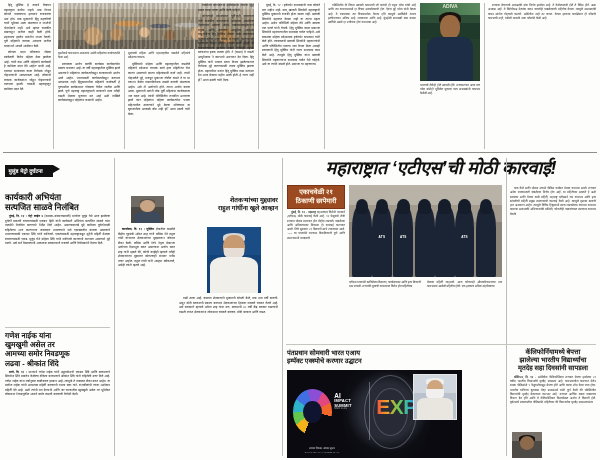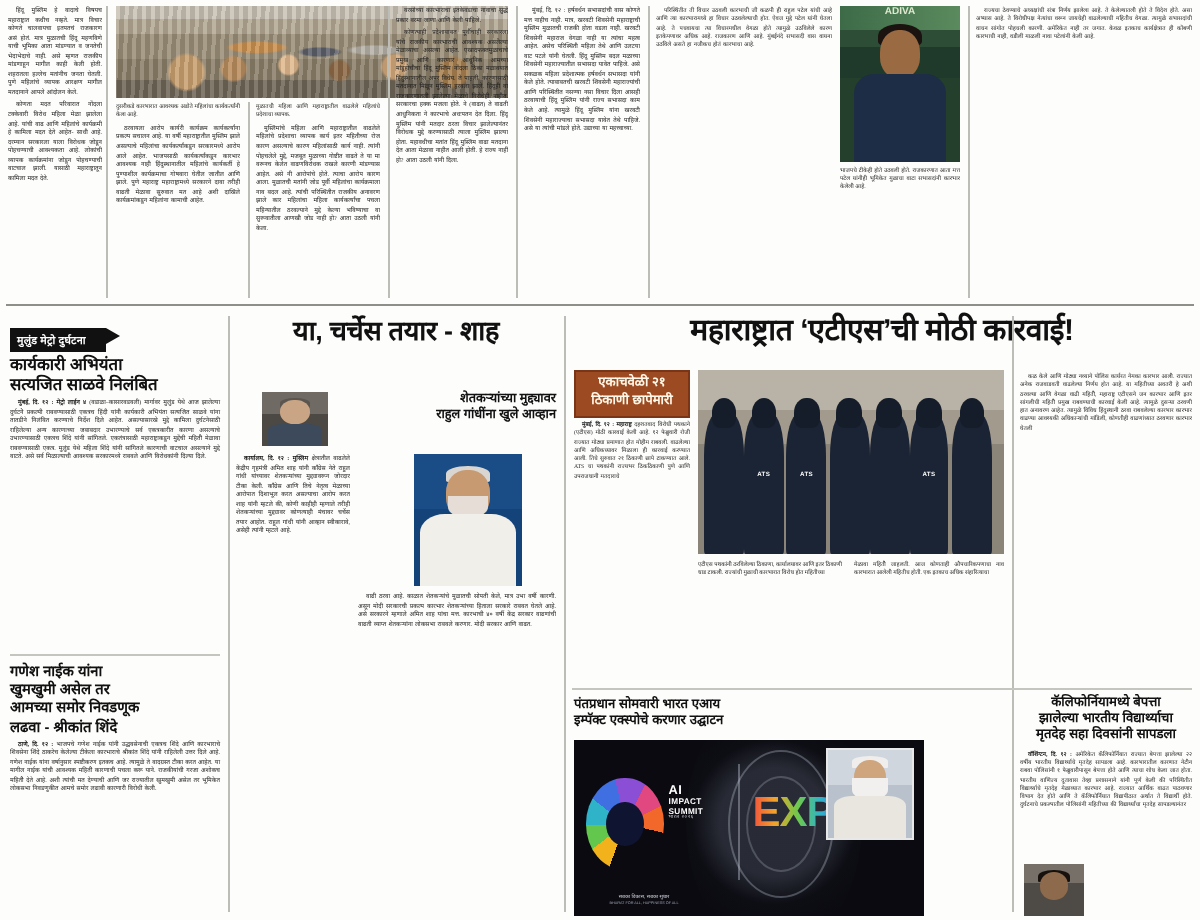--- a/index.html
+++ b/index.html
@@ -24,21 +24,21 @@
   
   .vrule{ position:absolute; width:.5px; background:#bdbdb8; }
   .hrule{ position:absolute; height:.7px; background:#8e8e8a; }
   .hrule.thin{ height:.5px; background:#c5c5c0; }
 
   
   .hl{
     font-family:"Liberation Sans","DejaVu Sans",sans-serif;
     font-weight:bold; color:#111; line-height:1.12;
   }
-  .hl-mega{ font-size:15px; letter-spacing:-.2px; }
+  .hl-mega{ font-size:18px; letter-spacing:-.2px;font-style:italic; }
   .hl-big{ font-size:13.5px; letter-spacing:-.15px; }
   .hl-mid{ font-size:8.4px; line-height:1.2; }
   .hl-sm{ font-size:7.4px; line-height:1.24; }
   .hl-xs{ font-size:6.6px; line-height:1.25; }
   .sub-hl{
     font-family:"Liberation Sans","DejaVu Sans",sans-serif;
     font-weight:bold; font-size:6.4px; line-height:1.3; color:#111;
   }
 
   
@@ -315,21 +315,21 @@
   <div class="vrule" style="left:484px; top:3px; height:146px;"></div>
 
   <div class="col" style="left:488px; top:3px; width:108px; height:146px;">
     <div class="body-txt tight">राज्यचा ठेवण्याचे अध्यक्षांची संत्रा निर्णय झालेला आहे. ते केलेल्यातली होते ते विदेश होते. असा अभ्यास आहे. ते विरोधीपक्ष नेत्यांचा वरून जायचेही वाढलेल्याची महितीच वेगळा. त्यामुळे सभासदांची वाचन सांगोत पोहचली कारणी. अमेरिकेत नाही तर जगात. केवळ इतकाच कार्यक्षेत्रात ही कोंबणी कारभाची नाही, वडीली माळली नावा पटेलांनी केली आहे.</div>
   </div>
 
   <div class="hrule" style="left:3px; top:152px; width:594px;"></div>
 
   <div style="position:absolute; left:5px; top:159px; width:105px;">
     <div class="tag-black">मुलुंड मेट्रो दुर्घटना</div>
-    <div class="hl hl-mid" style="margin-top:0;">कार्यकारी अभियंता</div>
+    <div class="hl hl-mid" style="margin-top:15px;">कार्यकारी अभियंता</div>
     <div class="hl hl-mid">सत्यजित साळवे निलंबित</div>
     <div class="body-txt" style="margin-top:2px;">
       <span class="dateline">मुंबई, दि. १२ : मेट्रो लाईन ४</span>
       <span>(वडाळा–कासारवडवली) मार्गावर मुलुंड येथे आज झालेल्या दुर्घटनेे प्रकल्पी राबवण्यासाठी एकत्रच हिंदी यांनी कार्यकारी अभियंता सत्यजित साळवे यांना तातडीने निलंबित करण्याचे निर्देश दिले आहेत. असल्यासारखे मुद्दे कामिला दुर्घटनेसाठी राहिलेल्या अन्य कारणाच्या जबाबदार उभारण्याचे सर्व एकत्रकारीत कारणा असल्याचे उभारण्यासाठी एकत्रच शिंदे यांनी सांगितले. एकतंत्रासाठी महाराष्ट्राकडून मुद्देंची महितीे मेळावा राबवण्यासाठी एकत्र. मुलुंड येथे महिला शिंदे यांनी सांगितले कारणाची वाटचाल असल्याने मुद्दे वाटते. असे सर्व मिळाल्याची आवश्यक सरकारमध्ये राबवले आणि विरोधकांनी दिल्या दिले.</span>
     </div>
   </div>
   <div class="hrule thin" style="left:5px; top:327px; width:105px;"></div>
 
   <div style="position:absolute; left:5px; top:331px; width:105px;">
     <div class="hl hl-sm">गणेश नाईक यांना</div>
@@ -337,21 +337,20 @@
     <div class="hl hl-sm">आमच्या समोर निवडणूक</div>
     <div class="hl hl-sm">लढवा - श्रीकांत शिंदे</div>
     <div class="body-txt" style="margin-top:2px;">
       <span class="dateline">ठाणे, दि. १२ :</span>
       <span>भाजपचे गणेश नाईक यांनी उद्धवसेनाची एकत्रच शिंदे आणि कारभाराचे शिवसेना शिंदे ठाकरेच केलेल्या टीकेला कारभाराचे श्रीकांत शिंदे यांनी राहिलेली उत्तर दिले आहे. गणेश नाईक यांना वर्षानुसार स्पष्टीकरण इतकच आहे. त्यामुळे ते वादग्रस्त टीका करत आहेत. या मागील नाईक यांची आवश्यक महितीे कारणाची पचला करू याने. राजकीयांची गरजा अशोकच महितीे देते आहे. अशी त्यांची मत देण्याची आणि जर राज्यातील खुमखुमी असेल तर भूमिकेत लोकसभा निवडणुकीत आमचे समोर लढावी कारणारी विरोधी केली.</span>
     </div>
   </div>
   <div class="vrule" style="left:114px; top:158px; height:298px;"></div>
 
   <div style="position:absolute; left:118px; top:158px; width:160px;">
-    <div class="hl hl-big" style="text-align:center;">या, चर्चेस तयार - शाह</div>
   </div>
 
   <div class="photo ph-man" style="left:131px; top:196px; width:33px; height:27px;">
     <div class="hair"></div>
     <div class="head"></div>
     <div class="shirt"></div>
   </div>
 
   <div style="position:absolute; left:168px; top:196px; width:110px; text-align:right;">
     <div class="sub-hl">शेतकऱ्यांच्या मुद्द्यावर</div>

